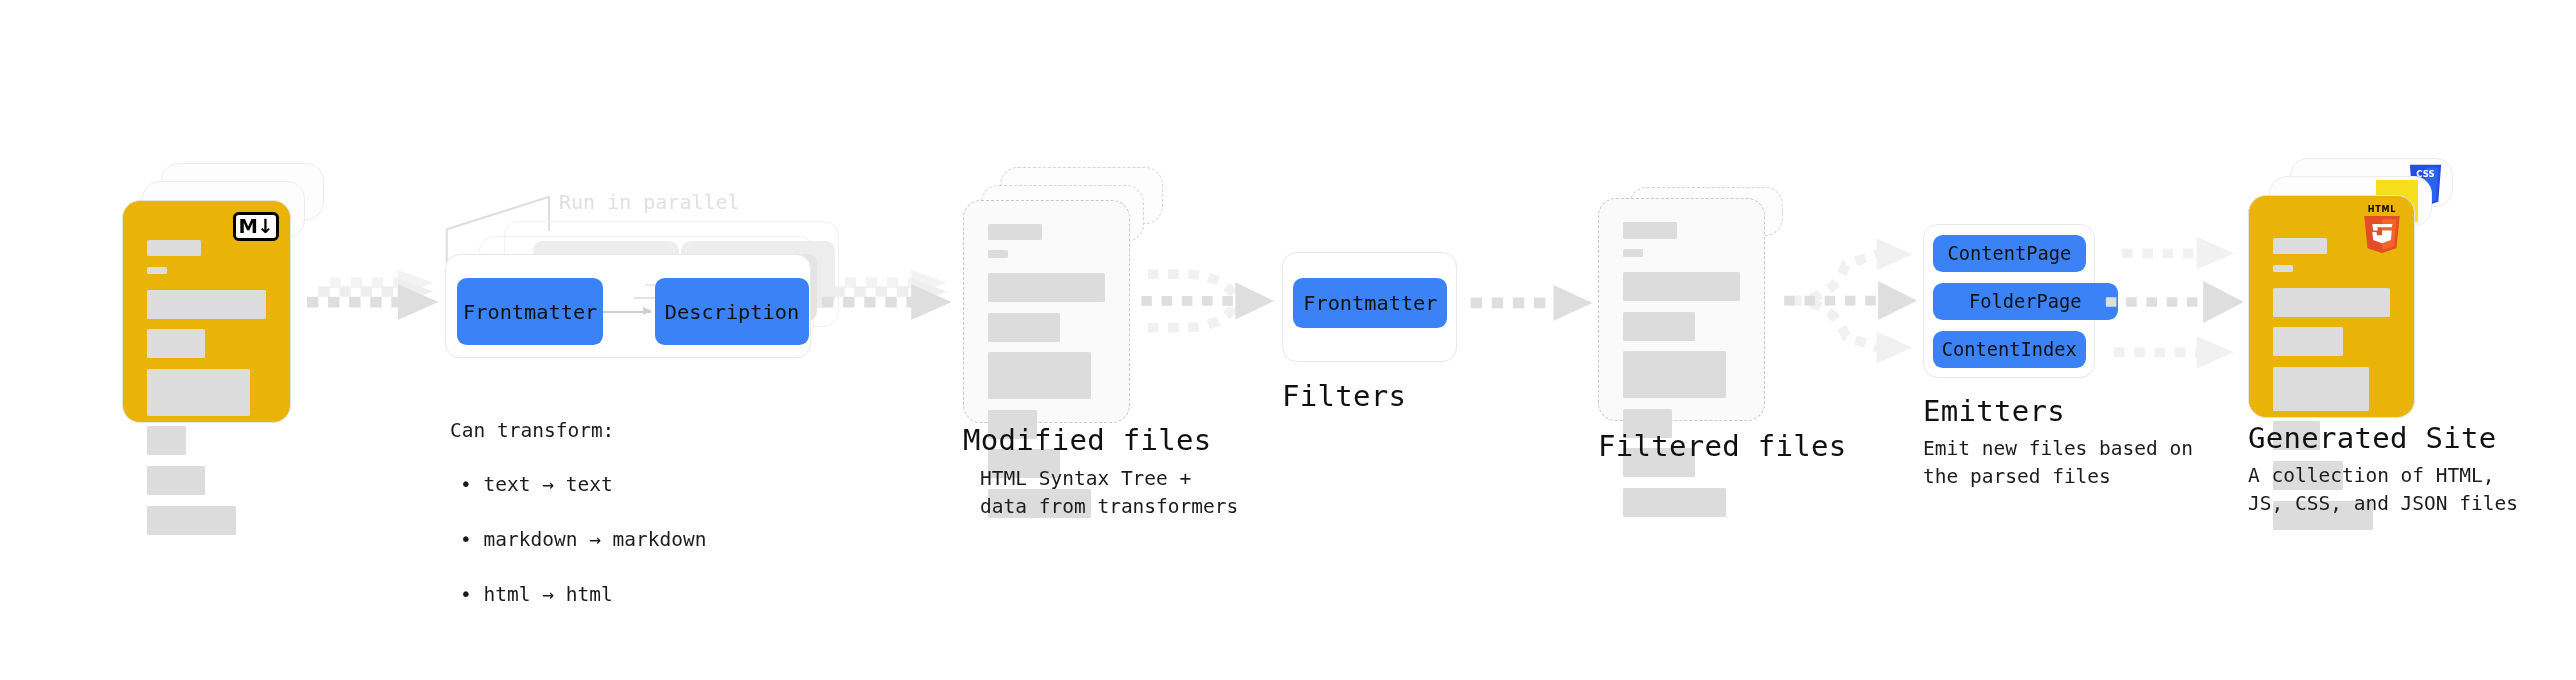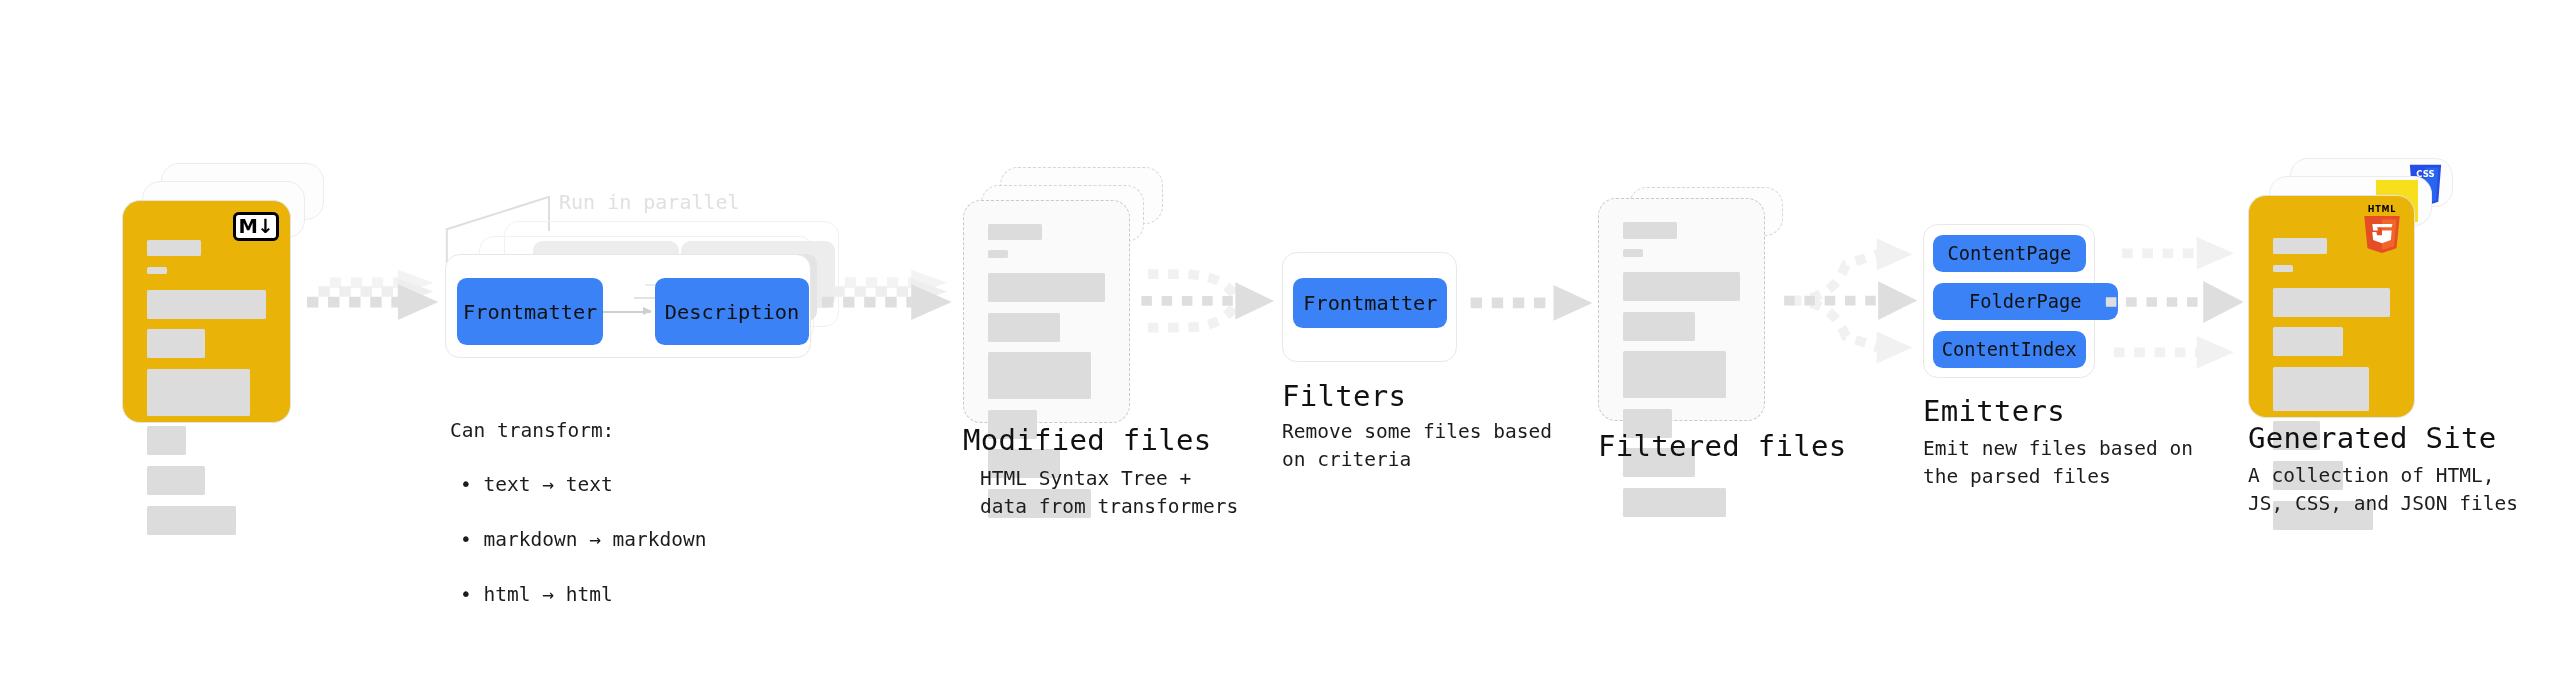--- a/index.html
+++ b/index.html
@@ -206,22 +206,20 @@
       <line x1="4" y1="53" x2="124" y2="53" stroke="#dedede"></line>
     </g>
     <polygon points="120,30 168,53 120,76" fill="#dedede"></polygon>
   </svg>
 
   <div class="abs" style="left:1282px; top:252px;">
     <div class="panel" style="left:0px; top:0px; width:175px; height:110px;"></div>
     <div class="chip" style="left:11.4px; top:26px; width:154px; height:50px;">Frontmatter</div>
   </div>
   <div class="stage-title abs" style="left:1282px; top:379px;">Filters</div>
-  <div class="stage-desc abs" style="left:1282px; top:418px;">Remove some files based
-on criteria</div>
 
   <svg class="flow" style="left:1469px; top:280px;" width="130" height="49" viewBox="0 0 160 60">
     <line x1="2" y1="28" x2="110" y2="28" stroke="#dedede" stroke-width="13" stroke-dasharray="14 12"></line>
     <polygon points="104,6 152,28 104,50" fill="#dedede"></polygon>
   </svg>
 
   <div class="abs" style="left:1598px; top:187px;">
     <div class="ghost dashed" style="left:31px; top:0px; width:154px; height:49px;"></div>
 
     <div class="doc dashed" style="left:0px; top:11.4px; width:167px; height:223px;">

